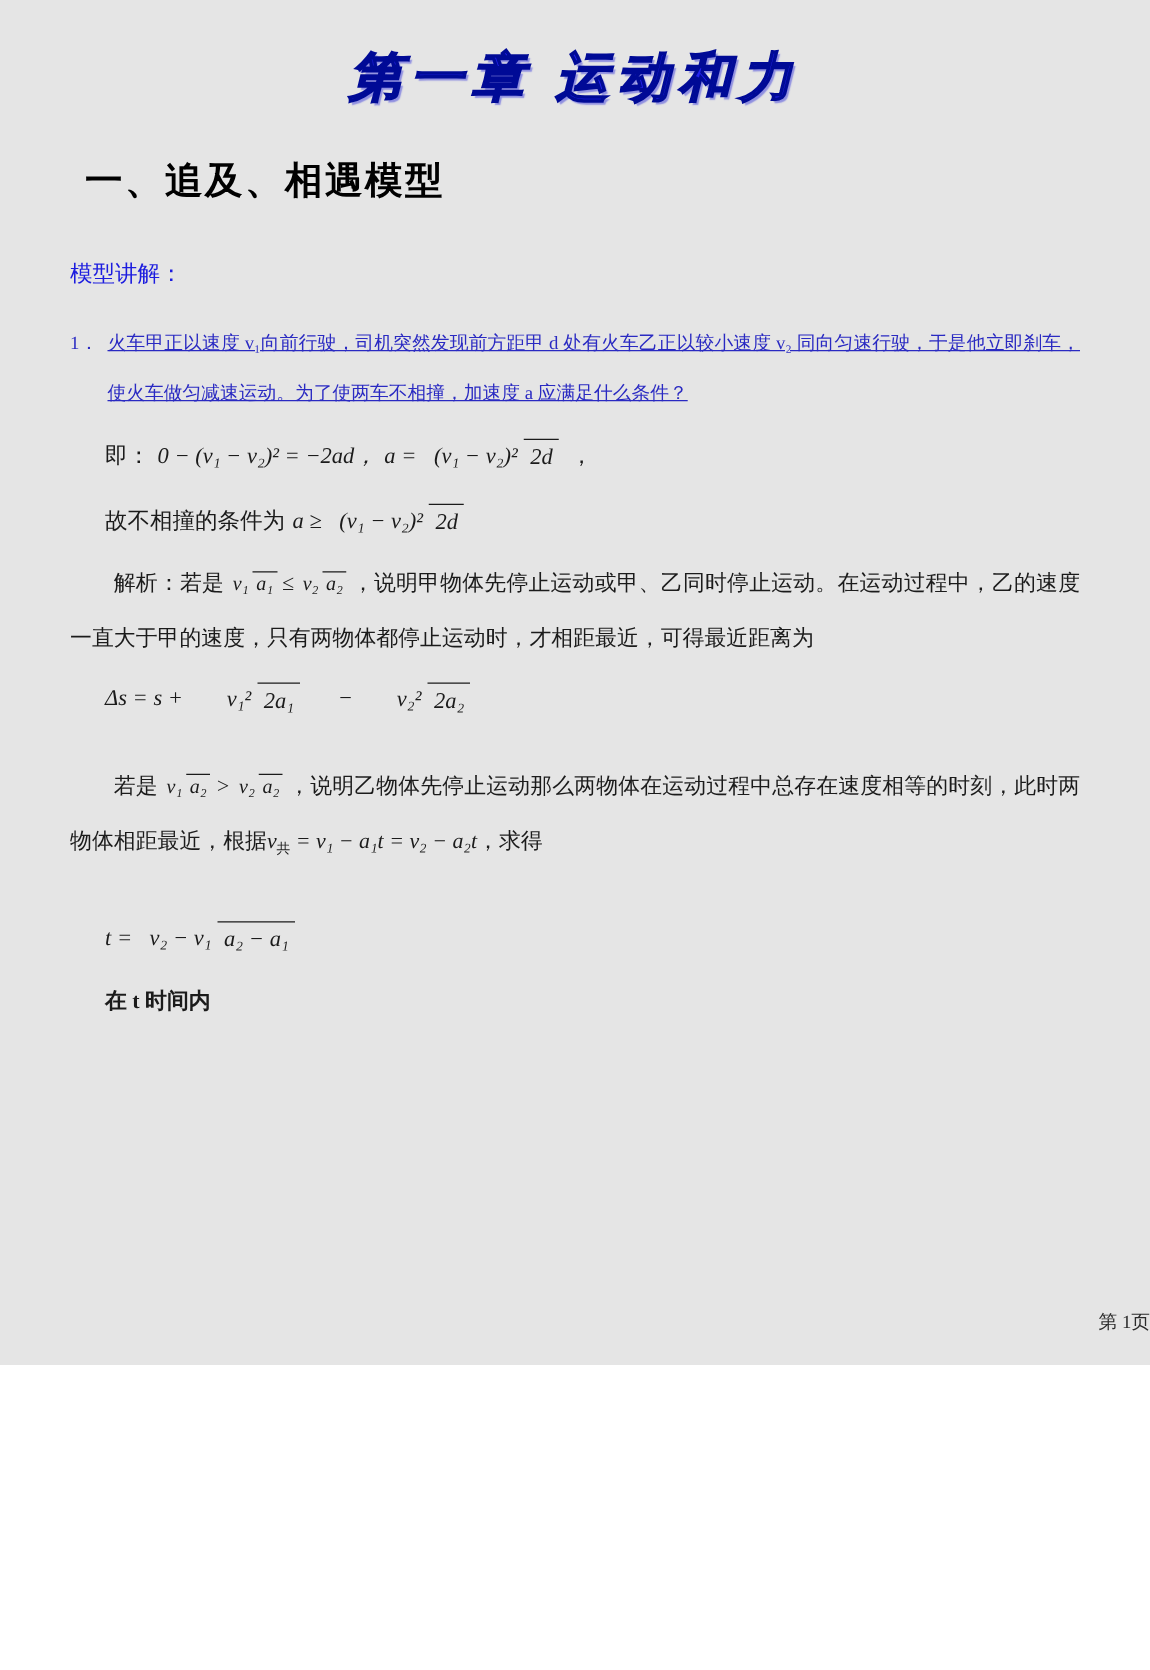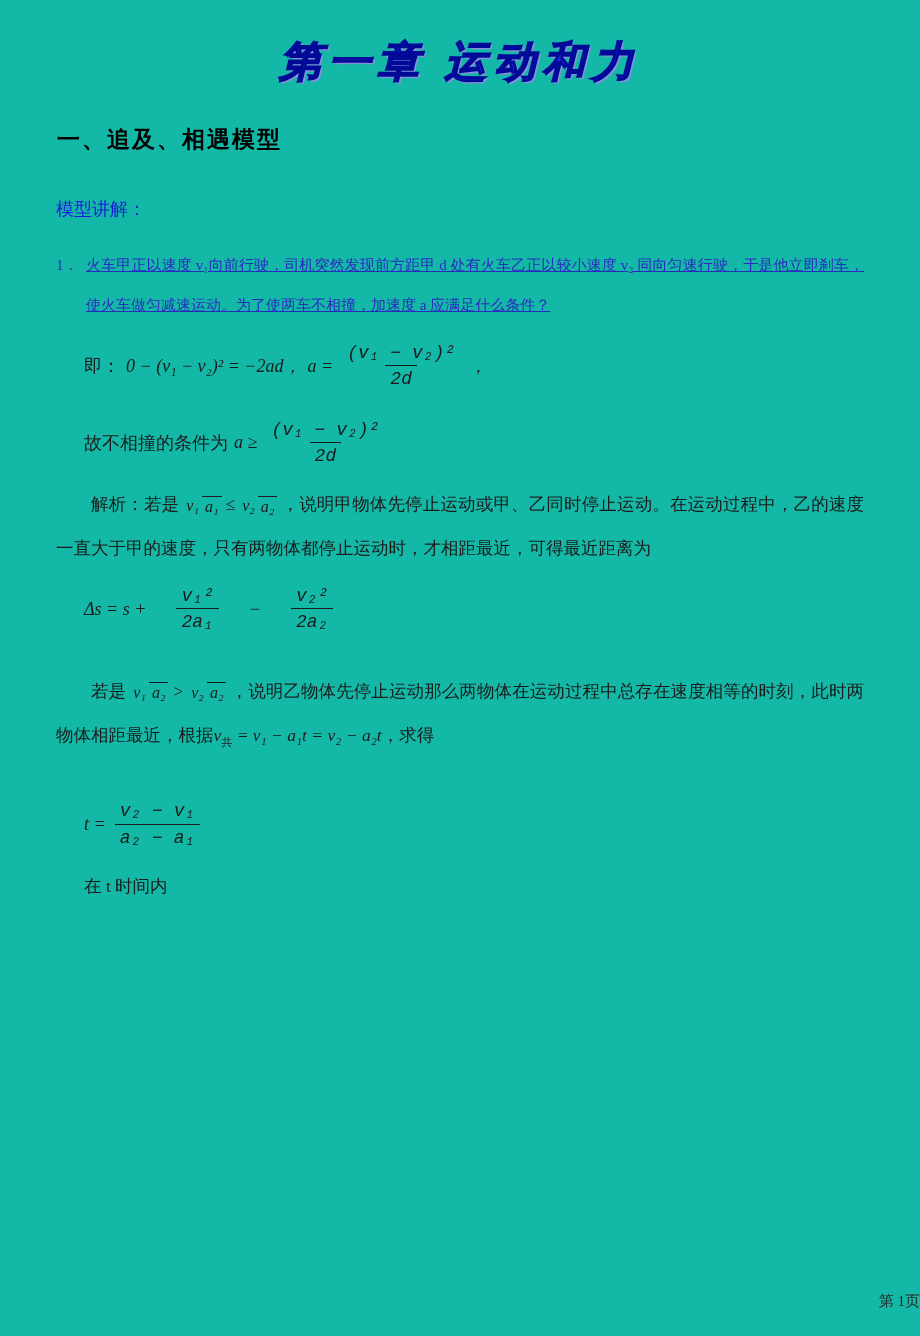--- a/index.html
+++ b/index.html
@@ -1,20 +1,20 @@
 <!DOCTYPE html>
 <html><head>
 <meta charset="utf-8">
 <style>
   html,body{margin:0;padding:0;background:#ffffff;}
   .page{
     position:relative;
-    width:920px;height:1336px;
+    width:920px;height:1092px;
     margin:0 auto;
-    background:#14b8a6;
+    background:#e5e5e5;
     box-sizing:border-box;
     padding:0 56px;
     overflow:hidden;
     font-family:"Liberation Serif","DejaVu Serif",serif;
     color:#1b1b1b;
   }
   
   .doc-title{
     margin:0;
     padding-top:34px;
@@ -23,23 +23,23 @@
     font-size:42px;
     font-weight:bold;
     font-style:italic;
     letter-spacing:7px;
     color:#2424f0;
     -webkit-text-stroke:1.5px #000a96;
     text-shadow:2px 2px 1px #8f8fe0;
   }
   
   .section-heading{
-    margin:34px 0 0 1px;
+    margin:34px 0 0 12px;
     font-family:Liberation Serif, serif;
-    font-size:23px;
+    font-size:30px;
     font-weight:900;
     letter-spacing:2px;
     color:#000000;
   }
   
   .model-label{
     margin-top:42px;
     font-family:"Liberation Sans","DejaVu Sans",sans-serif;
     font-size:18px;
     font-weight:normal;
@@ -76,26 +76,25 @@
     gap:6px;
     color:#1b1b1b;
   }
   .f2{margin-top:26px;}
   .f3{margin-top:14px;gap:27px;}
   .f4{margin-top:36px;}
   .math{font-family:"Liberation Serif","DejaVu Serif",serif;font-style:italic;}
   .cjk{font-style:normal;}
   .frac{
     display:inline-flex;
-    flex-direction:column;
+    flex-direction:row;
     align-items:center;
     vertical-align:middle;
     line-height:1.35;
     margin:0 3px;
-    font-family:Liberation Mono, monospace;
   }
   .frac .num{display:block;padding:0 5px;}
   .frac .den{display:block;border-top:1.4px solid #1b1b1b;padding:1px 5px 0 5px;}
   
   .ifrac{
     display:inline-flex;
     flex-direction:row;
     align-items:center;
     vertical-align:middle;
     line-height:1.25;
@@ -103,20 +102,21 @@
     margin:0 4px;
     text-indent:0;
   }
   .ifrac .num{display:block;padding:0 3px;}
   .ifrac .den{display:block;border-top:1.3px solid #1b1b1b;padding:0 3px;}
   sub.cjk-sub{font-size:11px;font-style:normal;}
   .last-line{
     margin:24px 0 0 28px;
     font-size:17.5px;
     color:#1b1b1b;
+    font-weight:bold;
   }
   
   .footer{
     position:absolute;
     left:0;right:0;
     bottom:25px;
     text-align:right;
     font-size:15px;
     color:#2b2b2b;
   }

